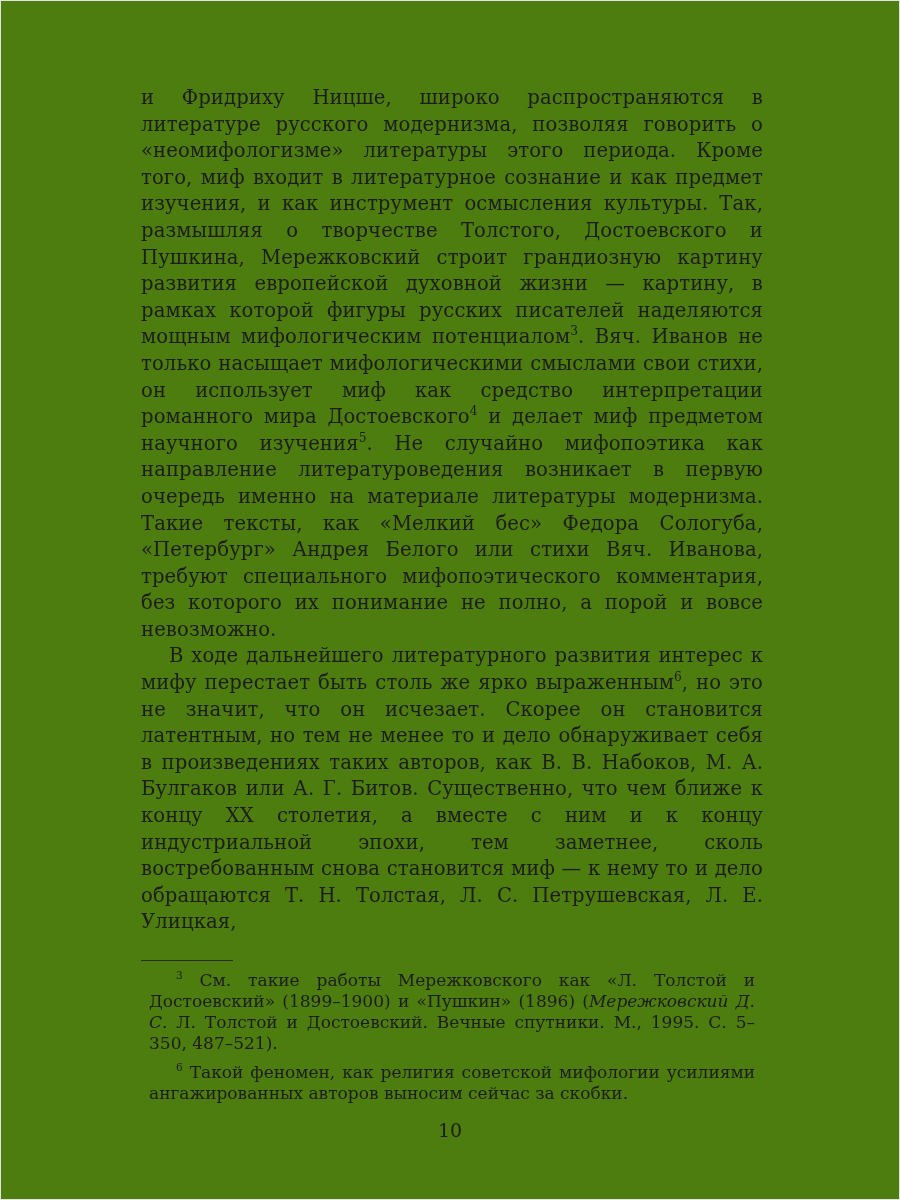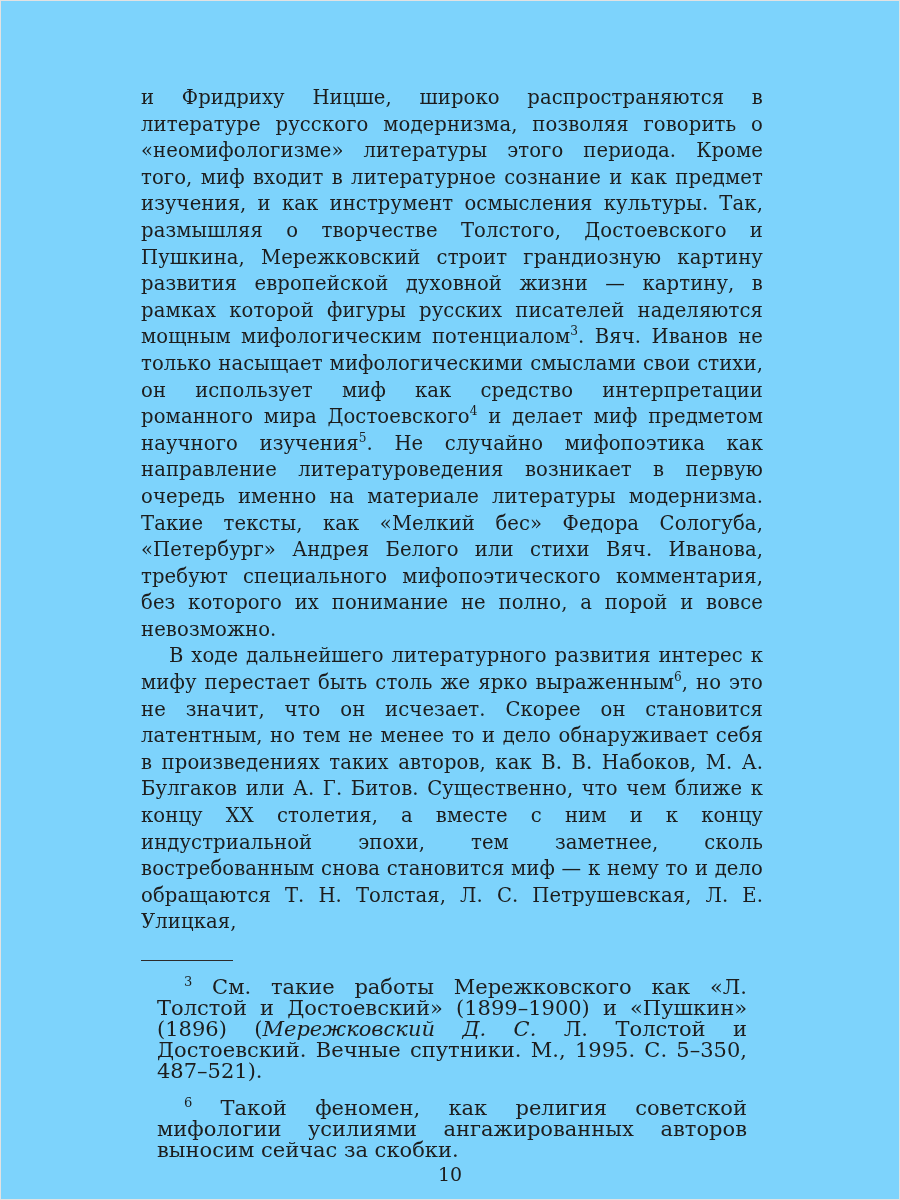--- a/index.html
+++ b/index.html
@@ -12,21 +12,21 @@
     height: 1200px;
     overflow: hidden;
     font-family: "DejaVu Serif", "Liberation Serif", serif;
     color: #1d1d1d;
   }
   .page {
     position: relative;
     width: 898px;
     height: 1198px;
     border: 1px solid #e2e2e2;
-    background: #7dd3fc;
+    background: #4d7c0f;
     box-sizing: content-box;
   }
   .text-block {
     position: absolute;
     left: 140px;
     top: 84px;
     width: 622px;
   }
   .body-text p {
     margin: 0;
@@ -43,33 +43,33 @@
     line-height: 0;
     vertical-align: super;
   }
   .footnote-sep {
     width: 92px;
     height: 0;
     border-top: 1.6px solid #2b2b2b;
     margin: 24px 0 9px 0;
   }
   .footnotes p {
-    margin: 16px;
-    font-size: 21px;
+    margin: 8px;
+    font-size: 17px;
     line-height: 21px;
     text-align: justify;
     text-indent: 27px;
   }
   .italic {
     font-style: italic;
   }
   .page-number {
     position: absolute;
     left: 0;
-    top: 1162px;
+    top: 1118px;
     width: 100%;
     text-align: center;
     font-size: 19px;
     color: #1d1d1d;
   }
 </style>
 </head>
 <body>
 
 <div class="page">

